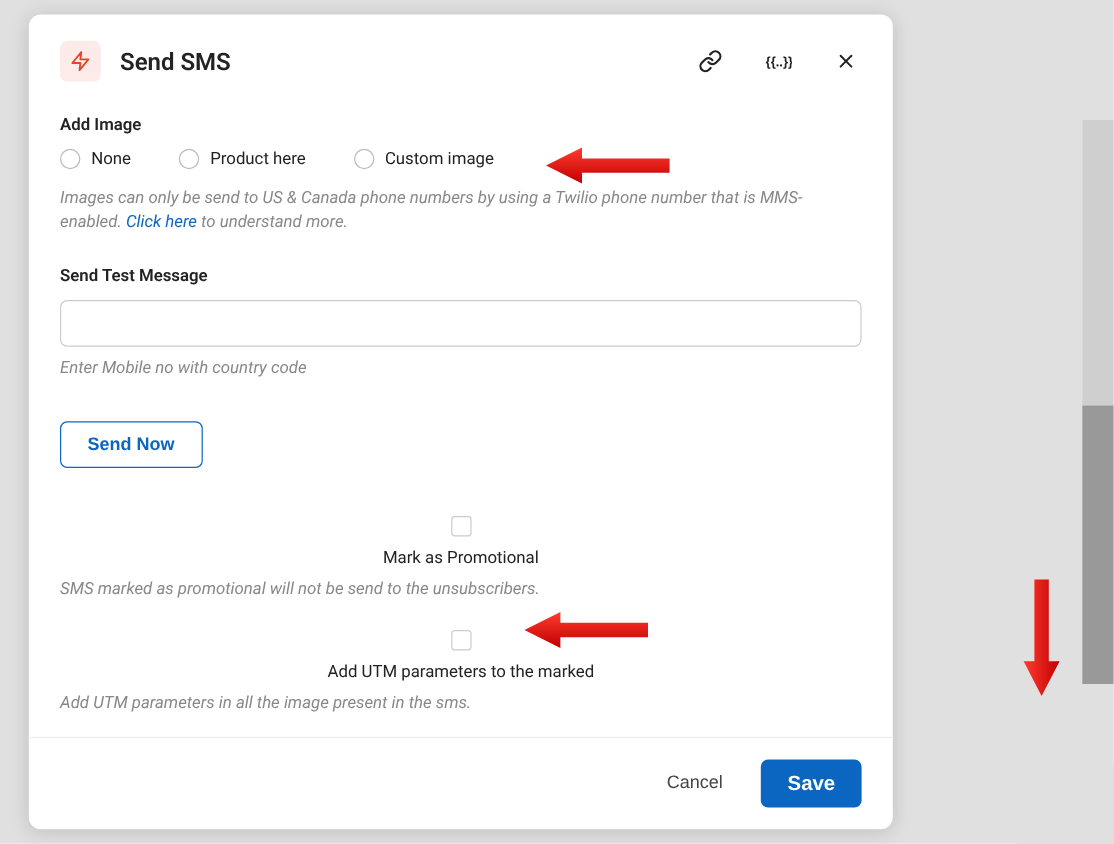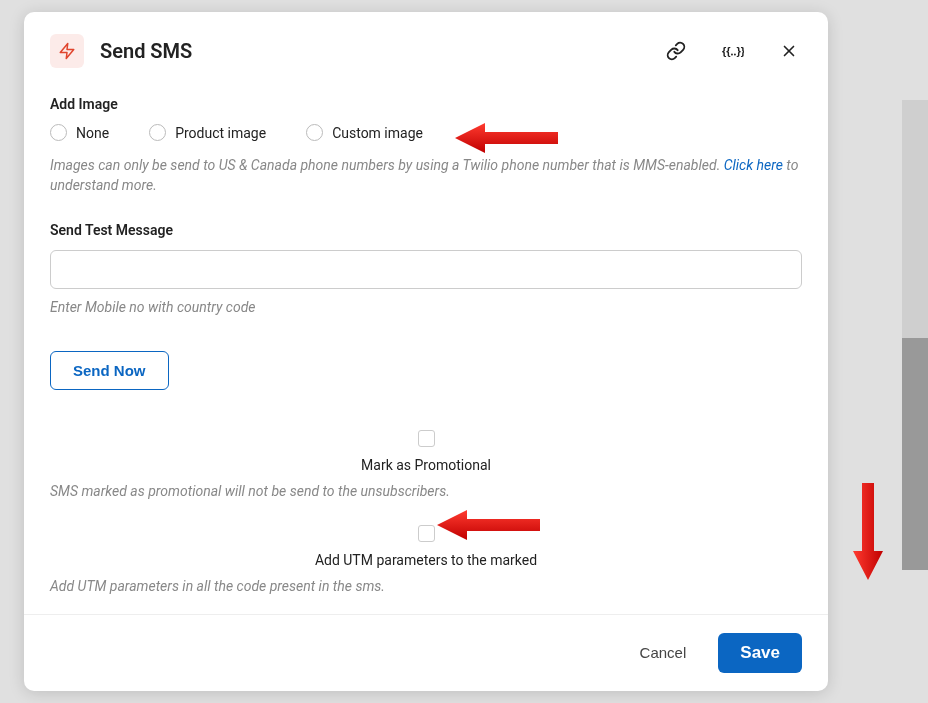--- a/index.html
+++ b/index.html
@@ -36,21 +36,21 @@
       right: 0;
       top: 338px;
       width: 26px;
       height: 232px;
       background: #999;
     }
     .modal {
       position: absolute;
       top: 12px;
       left: 24px;
-      width: 804px;
+      width: 720px;
       background: #fff;
       border-radius: 10px;
       box-shadow: 0 2px 16px rgba(0,0,0,0.15);
       display: flex;
       flex-direction: column;
     }
     .modal-header {
       display: flex;
       align-items: center;
       padding: 22px 26px 14px 26px;
@@ -254,21 +254,21 @@
 
     <div class="section-label">Add Image</div>
 
     <div class="radio-group">
       <div class="radio-item">
         <div class="radio-circle"></div>
         <span class="radio-label">None</span>
       </div>
       <div class="radio-item">
         <div class="radio-circle"></div>
-        <span class="radio-label">Product image</span>
+        <span class="radio-label">Product here</span>
       </div>
       <div class="radio-item">
         <div class="radio-circle"></div>
         <span class="radio-label">Custom image</span>
       </div>
     </div>
 
     <div class="helper-text">
       <span>Images can only be send to US &amp; Canada phone numbers by using a Twilio phone number that is MMS-enabled. </span><a class="helper-link">Click here</a><span> to understand more.</span>
     </div>
@@ -282,21 +282,21 @@
     <div class="checkbox-item">
       <div class="checkbox-box"></div>
       <span class="checkbox-label">Mark as Promotional</span>
     </div>
     <div class="checkbox-helper">SMS marked as promotional will not be send to the unsubscribers.</div>
 
     <div class="checkbox-item">
       <div class="checkbox-box"></div>
       <span class="checkbox-label">Add UTM parameters to the marked</span>
     </div>
-    <div class="checkbox-helper" style="margin-bottom:10px;">Add UTM parameters in all the code present in the sms.</div>
+    <div class="checkbox-helper" style="margin-bottom:10px;">Add UTM parameters in all the image present in the sms.</div>
 
   </div>
 
   <div class="modal-footer">
     <button class="cancel-btn">Cancel</button>
     <button class="save-btn">Save</button>
   </div>
 
 </div>
 

